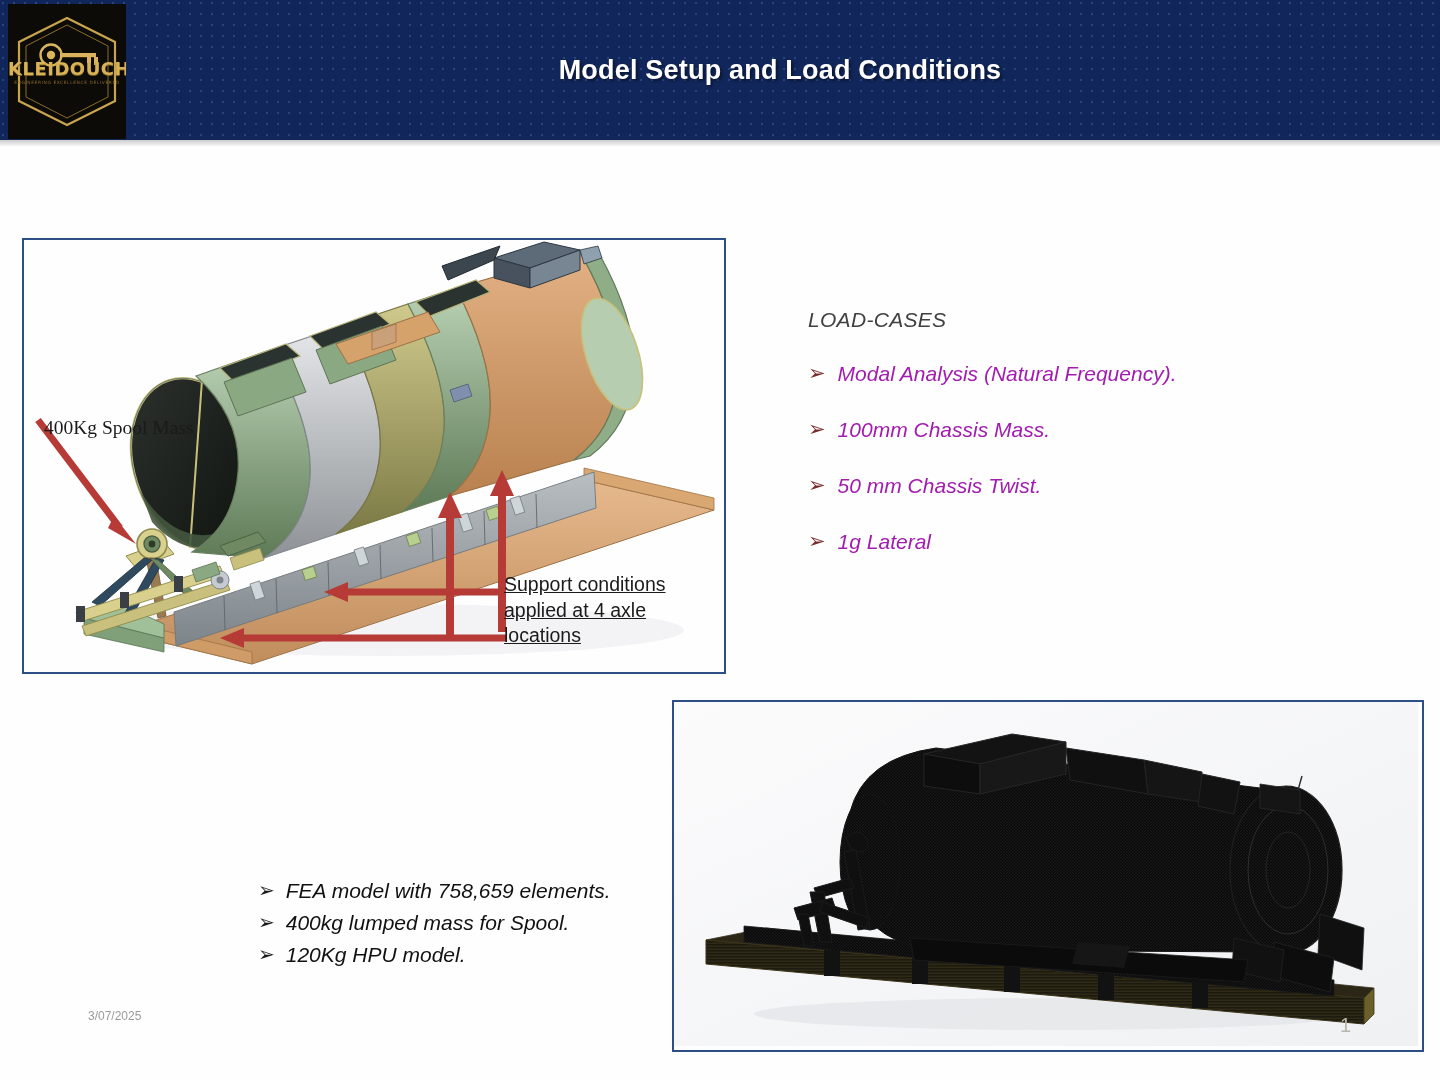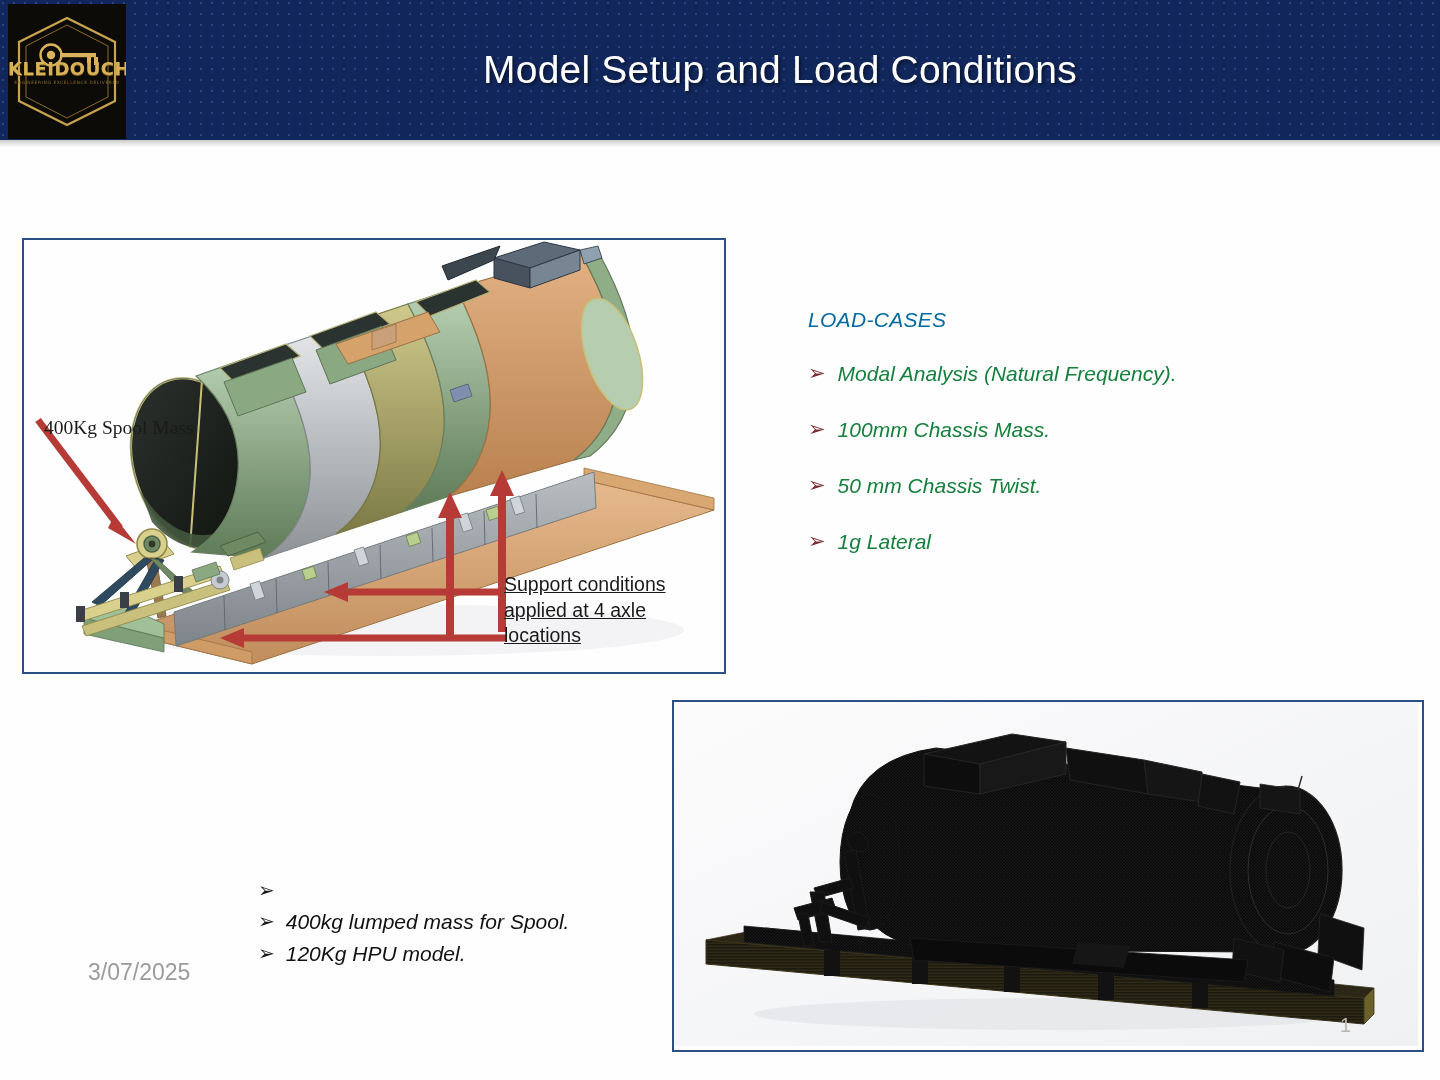--- a/index.html
+++ b/index.html
@@ -13,21 +13,21 @@
   
   .header{position:absolute;left:0;top:0;width:1440px;height:140px;
           background:#11265a;
           background-image:
             radial-gradient(circle at 3px 3px, rgba(90,130,200,.33) 1.1px, transparent 1.2px);
           background-size:11px 11px;}
   .header-shadow{position:absolute;left:0;top:140px;width:1440px;height:7px;
           background:linear-gradient(to bottom, rgba(0,0,0,.20), rgba(0,0,0,0));}
   .header-title{position:absolute;left:120px;top:0;width:1320px;height:140px;
           display:flex;align-items:center;justify-content:center;
-          color:#ffffff;font-size:39px;font-weight:normal;letter-spacing:.2px;
+          color:#ffffff;font-size:27px;font-weight:bold;letter-spacing:.2px;
           text-shadow:2px 2px 3px rgba(0,0,0,.45);}
 
   
   .logo{position:absolute;left:8px;top:4px;width:118px;height:135px;
         background:#0d0b07;overflow:hidden;}
   .logo-inner{position:absolute;inset:0;}
   .logo-hex{position:absolute;left:8px;top:10px;width:102px;height:115px;}
   .logo-word{position:absolute;left:0;top:54px;width:118px;text-align:center;
         color:#d8b257;font-size:18px;font-weight:bold;letter-spacing:.5px;
         font-family:"DejaVu Sans",sans-serif;
@@ -39,40 +39,40 @@
   
   .panel{position:absolute;border:2px solid #2e4f86;background:#fefeff;}
   #cad-panel{left:22px;top:238px;width:700px;height:432px;}
   #fea-panel{left:672px;top:700px;width:748px;height:348px;}
 
   
   .cad-stage{position:absolute;inset:0;overflow:hidden;}
 
   
   .lc-title{position:absolute;left:808px;top:308px;
-        font-size:21px;font-style:italic;color:#0369a1;letter-spacing:.3px;}
+        font-size:21px;font-style:italic;color:#404040;letter-spacing:.3px;}
   .lc-list{position:absolute;left:808px;top:362px;width:560px;}
   .lc-item{display:flex;align-items:flex-start;margin-bottom:33px;}
   .lc-bullet{color:#7b2d2d;font-size:21px;margin-right:12px;line-height:1.1;
         font-family:"DejaVu Sans",sans-serif;}
-  .lc-text{font-size:21px;font-style:italic;color:#15803d;line-height:1.1;}
+  .lc-text{font-size:21px;font-style:italic;color:#a21caf;line-height:1.1;}
 
   .fea-list{position:absolute;left:258px;top:878px;width:480px;}
   .fea-item{display:flex;align-items:flex-start;margin-bottom:7px;}
   .fea-bullet{color:#1a1a1a;font-size:20px;margin-right:11px;line-height:1.2;
         font-family:"DejaVu Sans",sans-serif;}
   .fea-text{font-size:21px;font-style:italic;color:#111111;line-height:1.2;}
 
   
   .anno{position:absolute;color:#1a1a1a;font-size:19.5px;line-height:1.32;}
   #anno-spool{left:44px;top:415px;font-family:Liberation Serif, serif;}
   #anno-support{left:504px;top:572px;width:200px;text-decoration:underline;}
 
   
-  .date{position:absolute;left:88px;top:959px;font-size:23px;color:#9b9b9b;}
+  .date{position:absolute;left:88px;top:1009px;font-size:12px;color:#9b9b9b;}
   .pagenum{position:absolute;left:1340px;top:1014px;font-size:20px;color:#b9b6ad;}
 
   svg{display:block;}
 </style>
 </head>
 <body>
 
 <div id="slide">
 
   <div class="header"></div>
@@ -275,20 +275,21 @@
     </div>
     <div class="lc-item">
       <span class="lc-bullet">➢</span>
       <span class="lc-text">1g Lateral</span>
     </div>
   </div>
 
   <div class="fea-list">
     <div class="fea-item">
       <span class="fea-bullet">➢</span>
+      <span class="fea-text">FEA model with 758,659 elements.</span>
     </div>
     <div class="fea-item">
       <span class="fea-bullet">➢</span>
       <span class="fea-text">400kg lumped mass for Spool.</span>
     </div>
     <div class="fea-item">
       <span class="fea-bullet">➢</span>
       <span class="fea-text">120Kg HPU model.</span>
     </div>
   </div>

